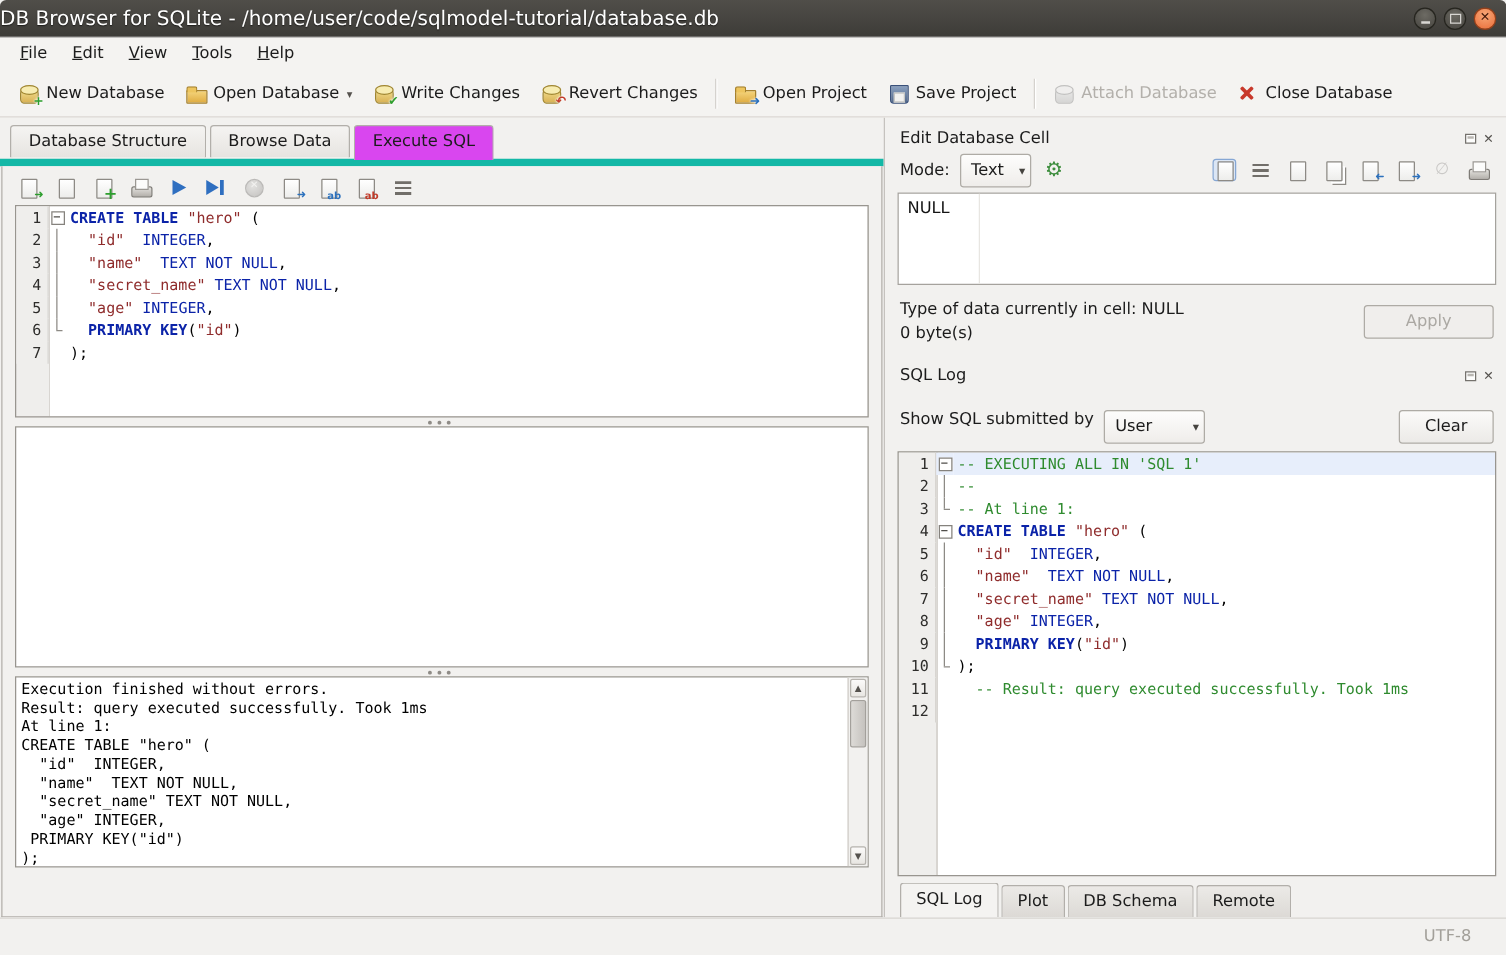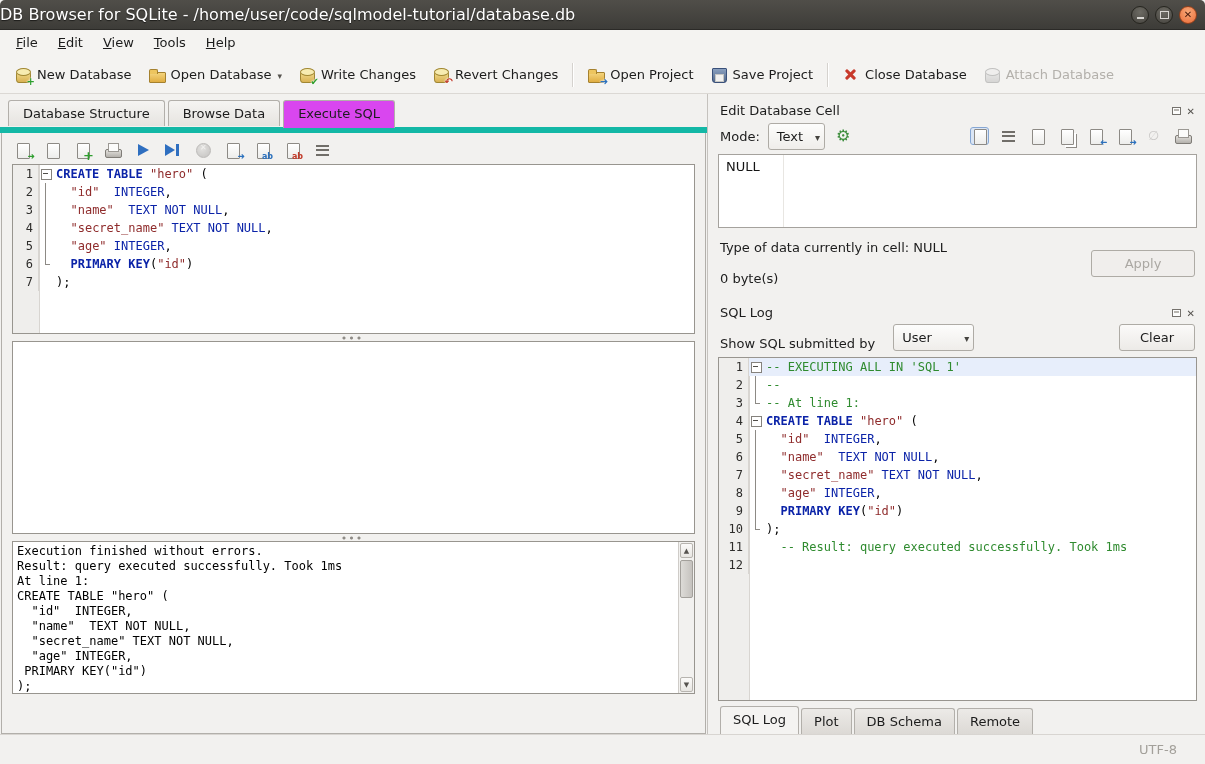--- a/index.html
+++ b/index.html
@@ -129,27 +129,27 @@
   .combo .arrow::before{content:"▾";font-size:10px;color:#45433f}
   .gear{width:20px;height:18px;display:inline-flex;align-items:center;justify-content:center}
   .gear::before{content:"⚙";font-size:16px;color:#3e8e3e;line-height:1}
   .cell-tools{margin-left:auto;display:flex;align-items:center;gap:12px;padding-right:4px}
 
   .cell-edit{height:74px;flex:none;border:1px solid #a5a29d;background:#fff;position:relative}
   .cell-edit::after{content:"";position:absolute;left:64px;top:0;bottom:0;width:1px;background:#e8e6e2}
   .cell-null{position:absolute;left:7px;top:4px;font-size:13px;color:#141414}
 
   .cell-info{display:flex;align-items:center;margin-top:12px;flex:none;padding:0 2px}
-  .info-texts{display:flex;flex-direction:column;gap:16px;font-size:13px}
+  .info-texts{display:flex;flex-direction:column;gap:4px;font-size:13px}
   .btn{font-family:"DejaVu Sans",sans-serif;font-size:13px;height:27px;padding:0 20px;border:1px solid #aeaba5;border-radius:3px;background:linear-gradient(#fbfaf9,#eceae7);color:#1c1c1c}
   .btn.disabled{color:#aba8a3;background:#f0eeec}
   .apply{margin-left:auto;width:104px;padding:0}
 
   .sqllog-title{margin-top:14px}
-  .log-controls{display:flex;align-items:flex-end;gap:18px;margin-top:4px;flex:none;padding:0 2px}
+  .log-controls{display:flex;align-items:flex-start;gap:8px;margin-top:20px;flex:none;padding:0 2px}
   .clear{margin-left:auto}
 
   .dock-tabs{height:27px;flex:none;display:flex;align-items:flex-end;padding:0 2px;margin-top:2px}
   .dock-tab{padding:5px 12px;border:1px solid #b2afaa;border-bottom:none;border-radius:3px 3px 0 0;background:linear-gradient(#eceae7,#dcd9d5);margin-right:2px;font-size:13px}
   .dock-tab.active{background:#f4f3f1;padding-bottom:7px}
 
   .statusbar{height:30px;flex:none;background:#f2f1ef;border-top:1px solid #d8d5d1;display:flex;align-items:center;justify-content:flex-end;padding-right:28px;color:#a3a09a;font-size:13px}
 </style>
 </head>
 <body>
@@ -200,27 +200,27 @@
         <span class="tbico ico-folder">
           <span class="badge" style="color: rgb(44, 113, 189);">➜</span>
         </span>
         <span class="tb-label">Open Project</span>
       </div>
       <div class="tb-btn">
         <span class="tbico ico-disk"></span>
         <span class="tb-label">Save Project</span>
       </div>
       <span class="tb-sep"></span>
-      <div class="tb-btn">
-        <span class="tbico ico-xmark"></span>
-        <span class="tb-label">Close Database</span>
-      </div>
       <div class="tb-btn disabled">
         <span class="tbico ico-db"></span>
         <span class="tb-label">Attach Database</span>
+      </div>
+      <div class="tb-btn">
+        <span class="tbico ico-xmark"></span>
+        <span class="tb-label">Close Database</span>
       </div>
     </div>
 
   <div class="content">
 
     <div class="left-panel">
       <div class="main-tabs">
           <div class="main-tab">Database Structure</div>
           <div class="main-tab">Browse Data</div>
           <div class="main-tab active">Execute SQL</div>

